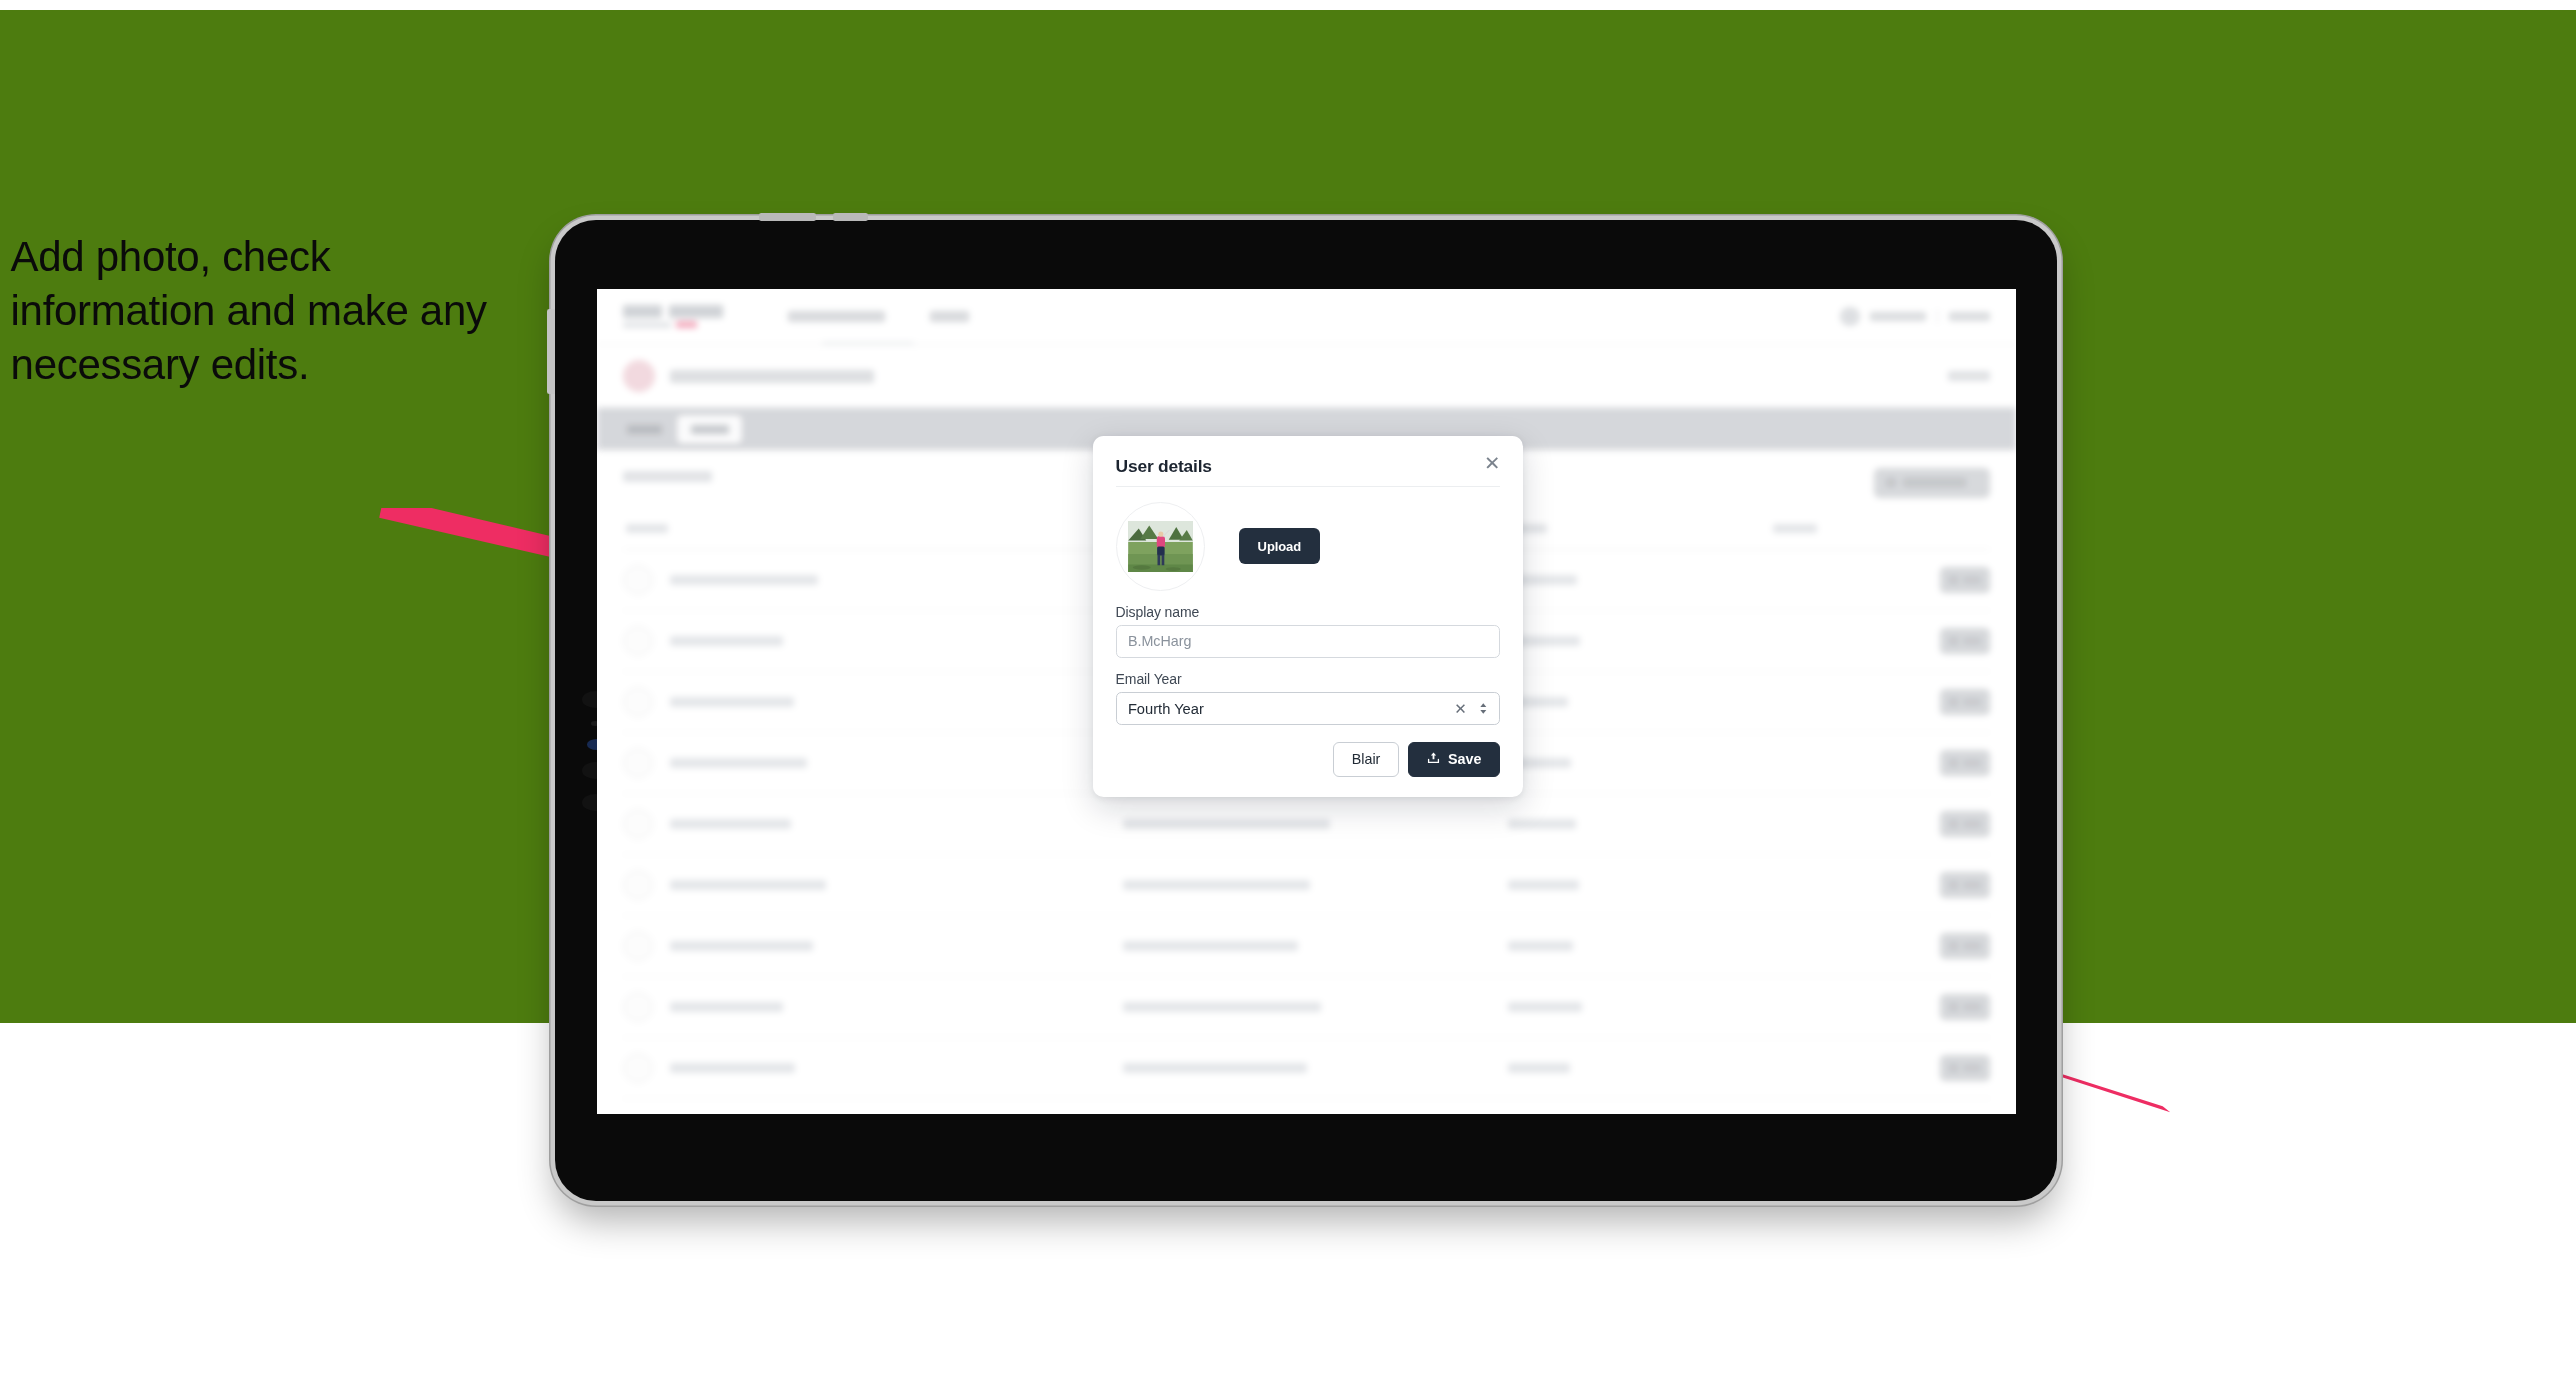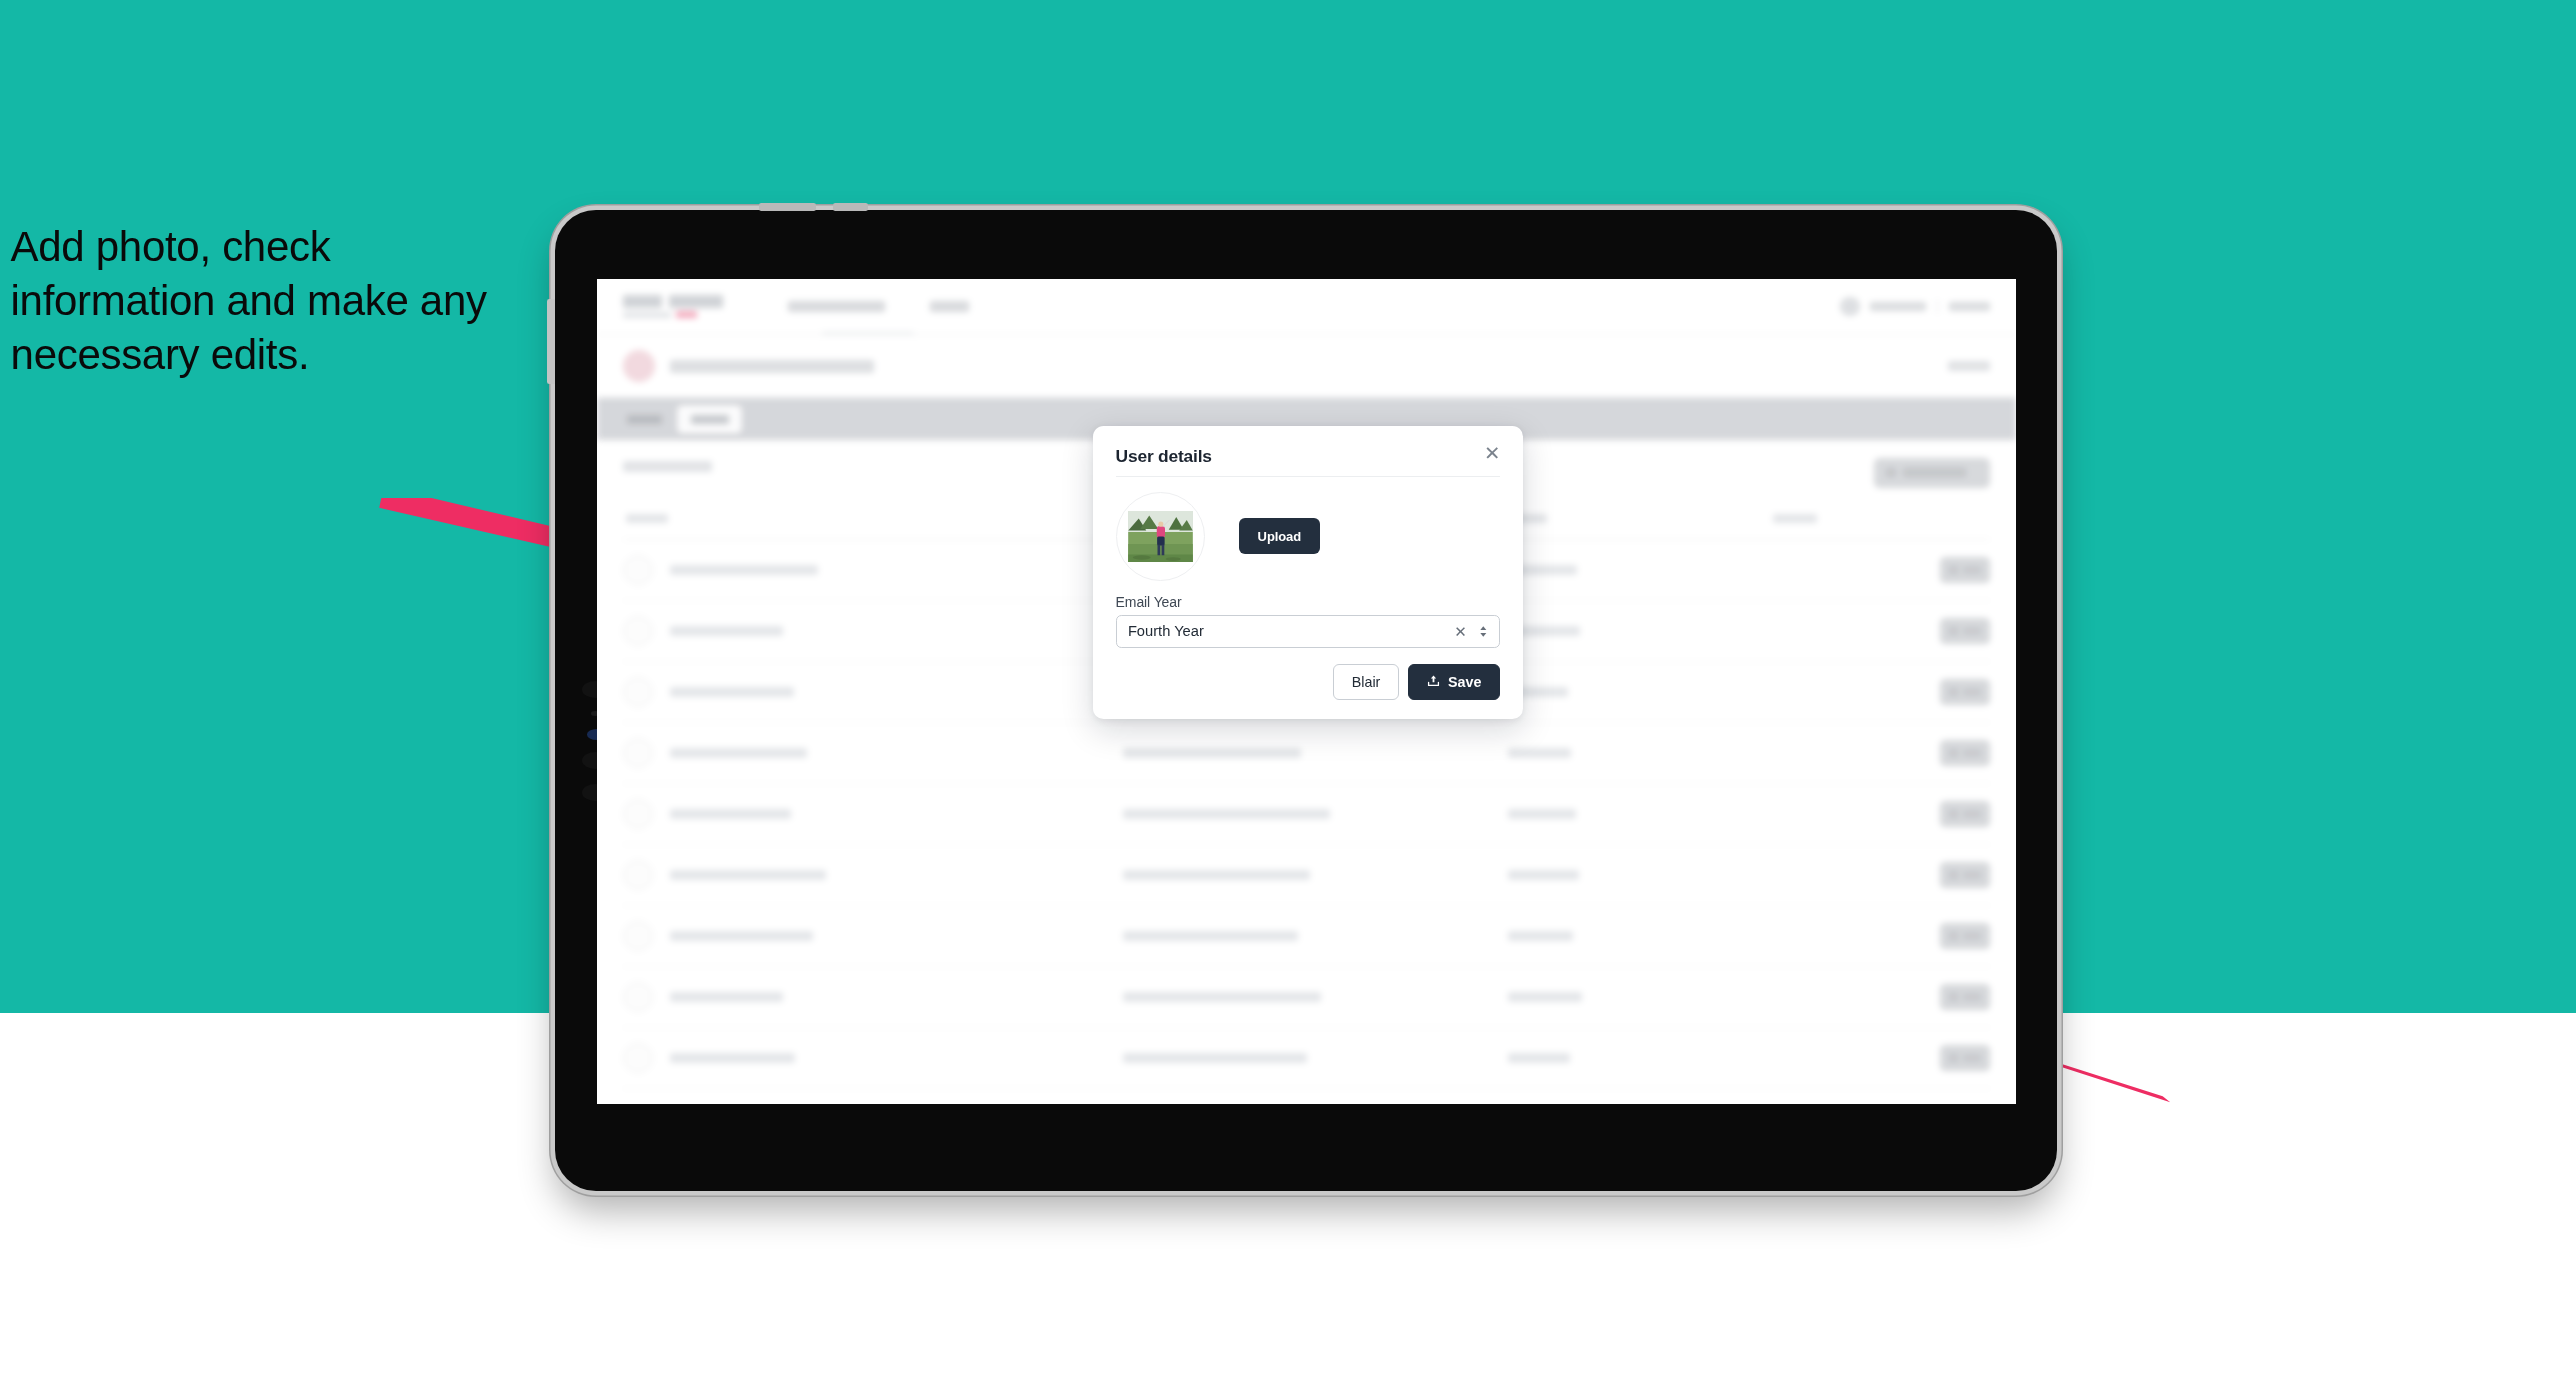--- a/index.html
+++ b/index.html
@@ -3,21 +3,21 @@
 <meta charset="utf-8">
 <style>
   * { box-sizing: border-box; margin: 0; padding: 0; }
   html, body {
     width: 2576px; height: 1386px;
     background: #ffffff;
     font-family: "Liberation Sans", sans-serif;
     overflow: hidden;
   }
 
-  #stage { position: relative; width: 2576px; height: 1013px; background: #14b8a6; }
+  #stage { position: relative; width: 2576px; height: 1013px; background: #4d7c0f; margin-top: 10px; }
 
   
   .annot {
     position: absolute;
     color: #0a0a0a;
     font-size: 42px;
     line-height: 1.28;
     font-weight: 400;
     letter-spacing: -0.3px;
     white-space: pre-line;
@@ -437,20 +437,24 @@
               <rect x="39" y="45" width="3.6" height="14" fill="#2e3a58"></rect>
               <rect x="44.5" y="45" width="3.6" height="14" fill="#2e3a58"></rect>
               <circle cx="43.5" cy="17.5" r="3.4" fill="#e8c9a8"></circle>
               <path d="M46,21 L55,12" stroke="#d8d8d8" stroke-width="1.4"></path>
             </svg>
           </div>
           <button id="upload-btn">Upload</button>
         </div>
 
 
+        <div class="field">
+          <label class="field-label">Display name</label>
+          <input class="field-input" type="text" placeholder="B.McHarg" style="">
+        </div>
 
 
         <div class="field">
           <label class="field-label">Email Year</label>
           <div id="select-wrap">
             <div id="select-box">
               <span>Fourth Year</span>
               <span id="select-icons">
                 <span id="select-clear">✕</span>
                 <span id="select-caret">

